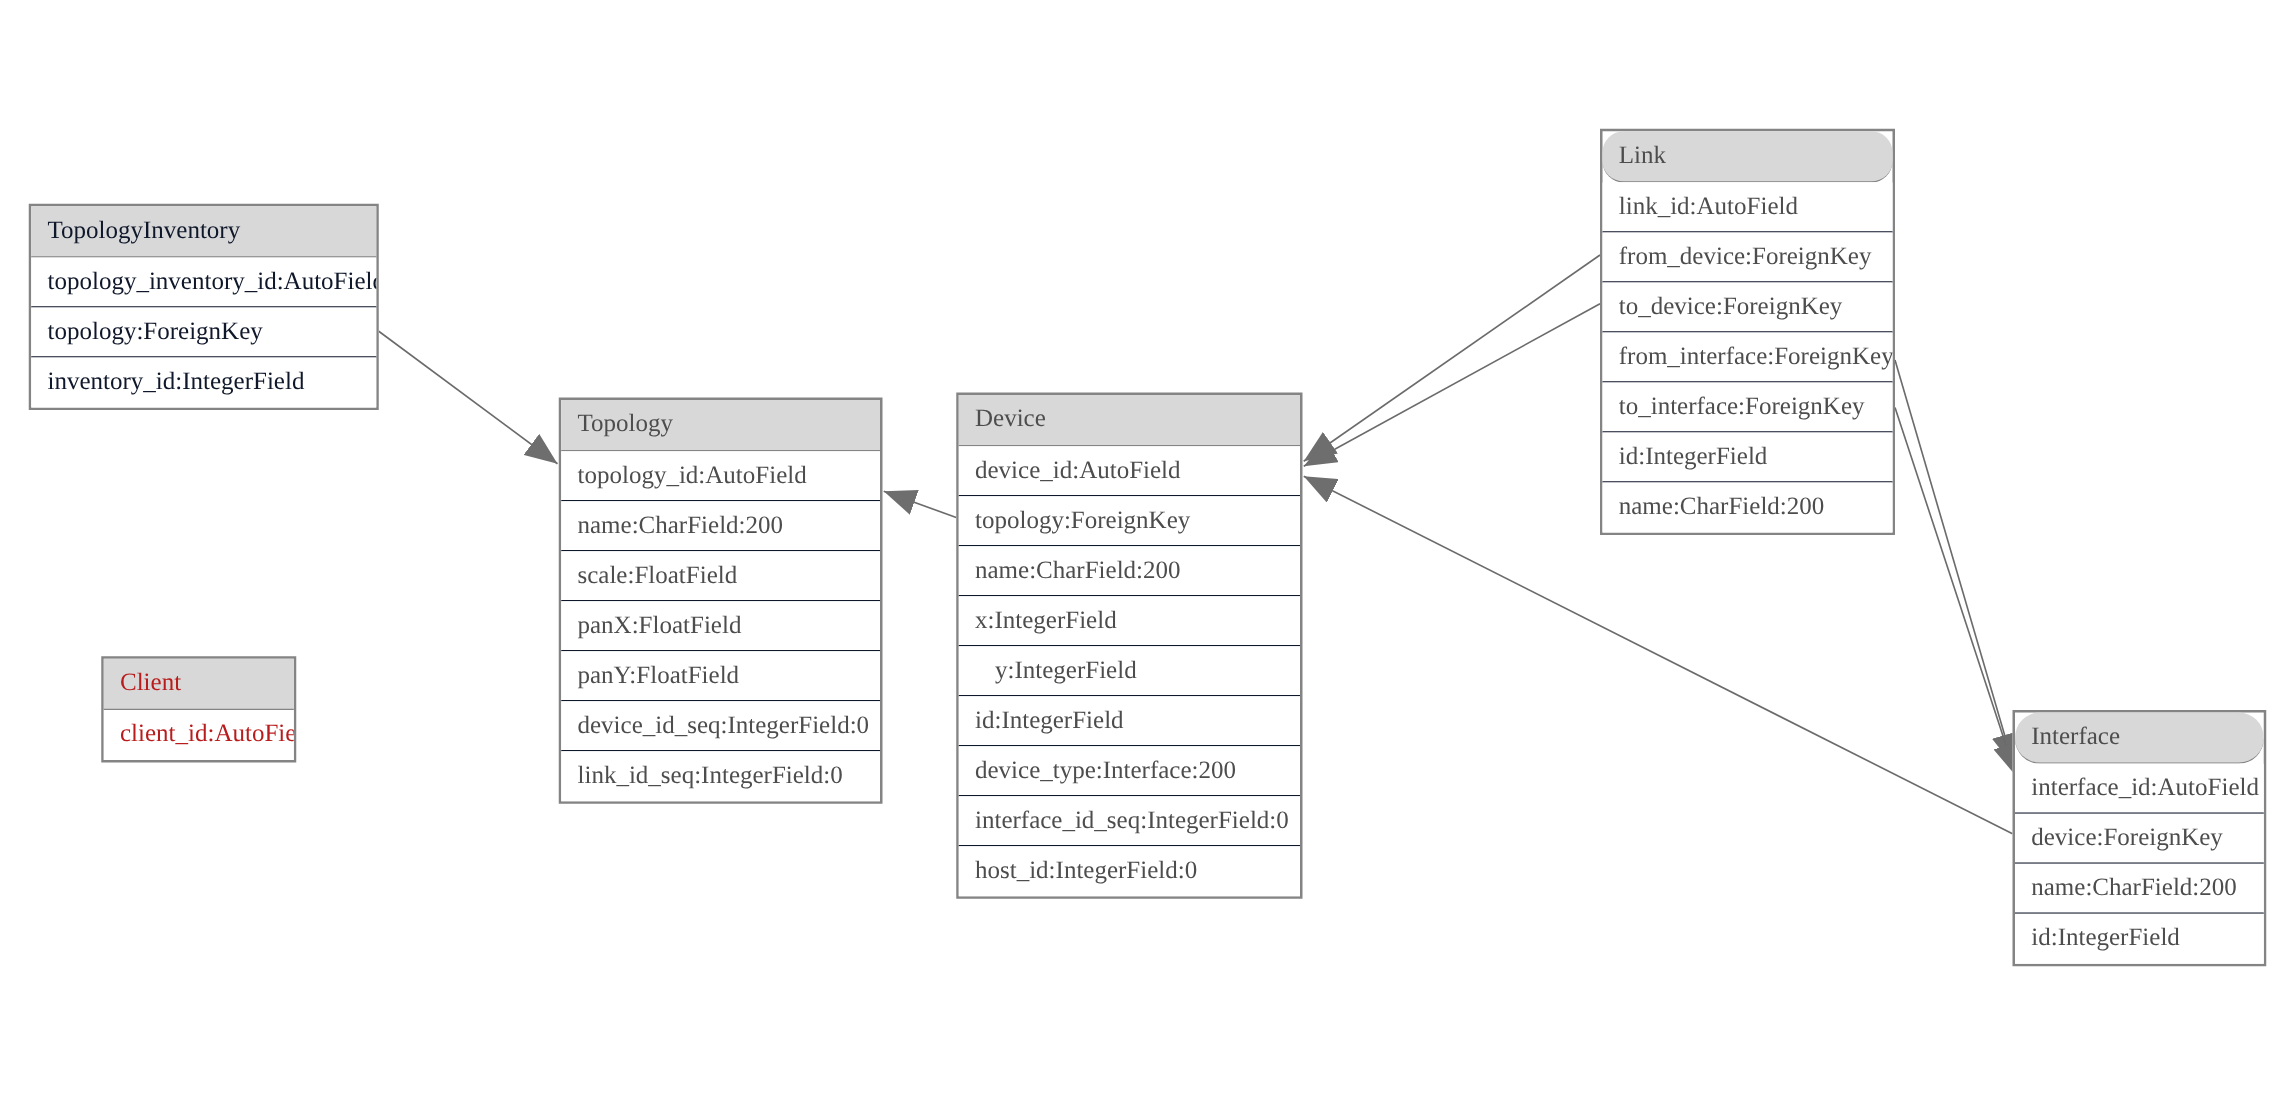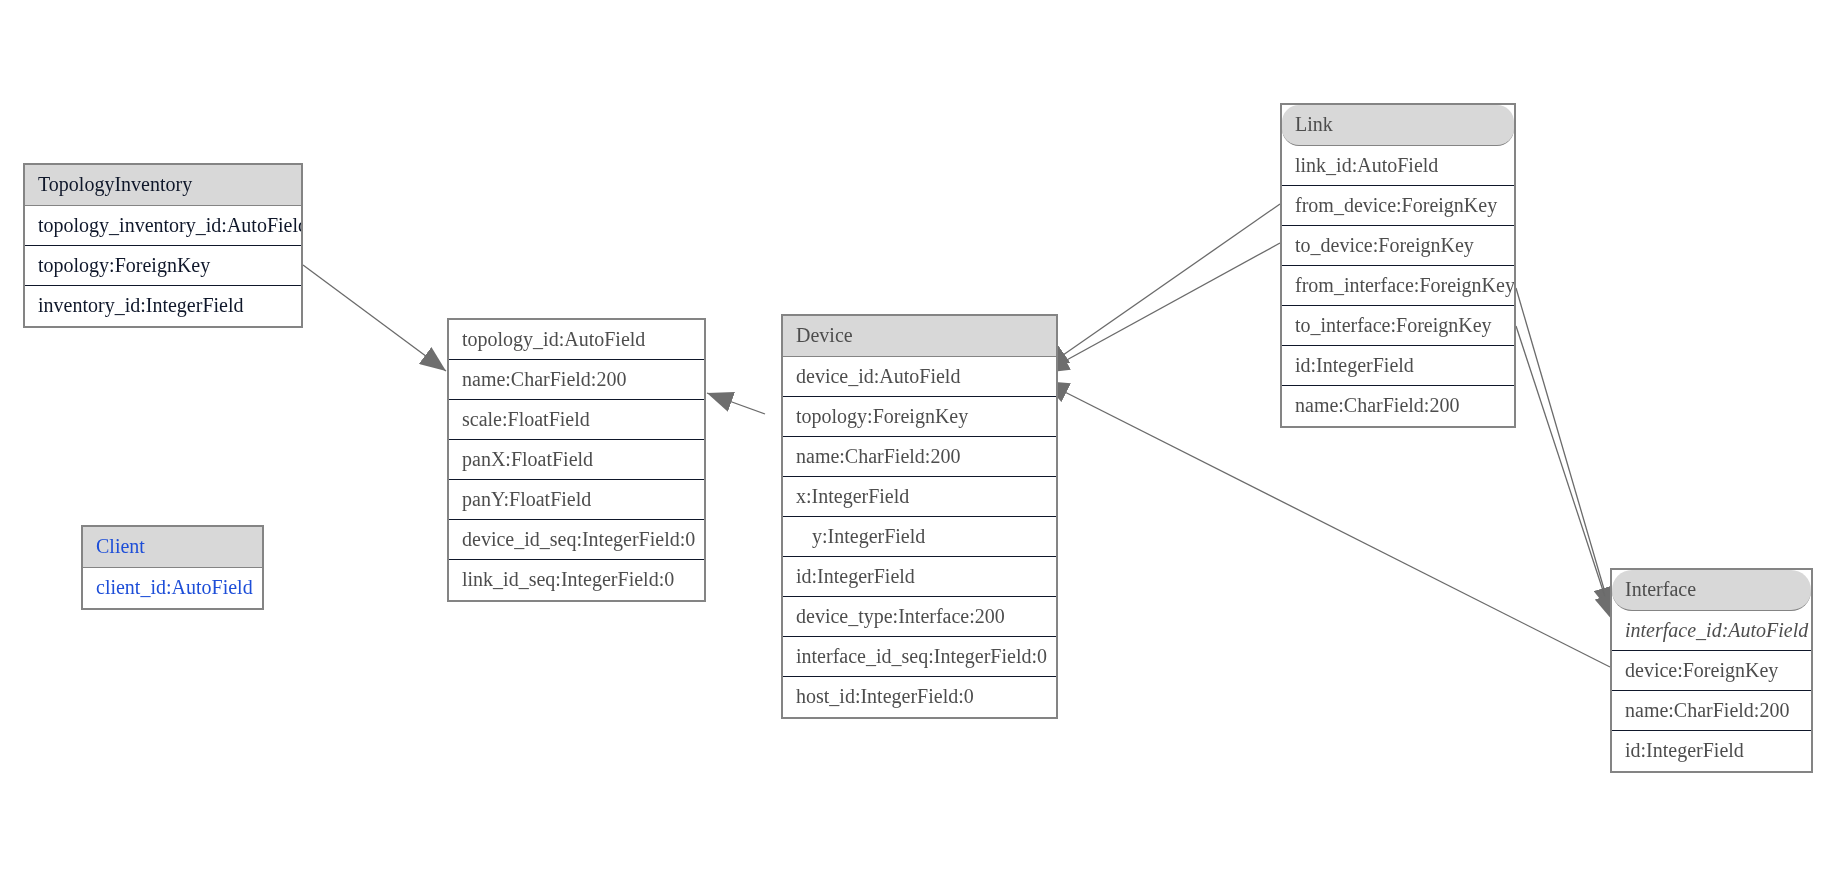--- a/index.html
+++ b/index.html
@@ -76,33 +76,34 @@
       </g>
   </svg>
   <div id="entity-layer">
       <div class="entity" style="left: 23px; top: 163px; width: 280px; border-color: rgb(132, 132, 132); color: #0f172a;">
         <div class="entity-header" style="background: rgb(216, 216, 216); height: 41px; line-height: 39px;">TopologyInventory</div>
         <div class="entity-row" style="height: 40px; line-height: 39px;">topology_inventory_id:AutoField</div>
         <div class="entity-row" style="height: 40px; line-height: 39px;">topology:ForeignKey</div>
         <div class="entity-row" style="height: 40px; line-height: 39px;">inventory_id:IntegerField</div>
       </div>
       <div class="entity" style="left: 447px; top: 318px; width: 259px; border-color: rgb(132, 132, 132); color: rgb(77, 77, 77);">
+        <div class="entity-header" style="background: rgb(216, 216, 216); height: 41px; line-height: 39px;">Topology</div>
         <div class="entity-row" style="height: 40px; line-height: 39px;">topology_id:AutoField</div>
         <div class="entity-row" style="height: 40px; line-height: 39px;">name:CharField:200</div>
         <div class="entity-row" style="height: 40px; line-height: 39px;">scale:FloatField</div>
         <div class="entity-row" style="height: 40px; line-height: 39px;">panX:FloatField</div>
         <div class="entity-row" style="height: 40px; line-height: 39px;">panY:FloatField</div>
         <div class="entity-row" style="height: 40px; line-height: 39px;">device_id_seq:IntegerField:0</div>
         <div class="entity-row" style="height: 40px; line-height: 39px;">link_id_seq:IntegerField:0</div>
       </div>
-      <div class="entity" style="left: 81px; top: 525px; width: 183px; border-color: rgb(132, 132, 132); color: #1d4ed8;">
+      <div class="entity" style="left: 81px; top: 525px; width: 156px; border-color: rgb(132, 132, 132); color: #b91c1c;">
         <div class="entity-header" style="background: rgb(216, 216, 216); height: 41px; line-height: 39px;">Client</div>
         <div class="entity-row" style="height: 40px; line-height: 39px;">client_id:AutoField</div>
       </div>
-      <div class="entity" style="left: 765px; top: 314px; width: 277px; border-color: rgb(132, 132, 132); color: rgb(77, 77, 77); margin-left: 16px;">
+      <div class="entity" style="left: 765px; top: 314px; width: 277px; border-color: rgb(132, 132, 132); color: rgb(77, 77, 77);">
         <div class="entity-header" style="background: rgb(216, 216, 216); height: 41px; line-height: 39px;">Device</div>
         <div class="entity-row" style="height: 40px; line-height: 39px;">device_id:AutoField</div>
         <div class="entity-row" style="height: 40px; line-height: 39px;">topology:ForeignKey</div>
         <div class="entity-row" style="height: 40px; line-height: 39px;">name:CharField:200</div>
         <div class="entity-row" style="height: 40px; line-height: 39px;">x:IntegerField</div>
         <div class="entity-row" style="height: 40px; line-height: 39px; padding-left: 29px;">y:IntegerField</div>
         <div class="entity-row" style="height: 40px; line-height: 39px;">id:IntegerField</div>
         <div class="entity-row" style="height: 40px; line-height: 39px;">device_type:Interface:200</div>
         <div class="entity-row" style="height: 40px; line-height: 39px;">interface_id_seq:IntegerField:0</div>
         <div class="entity-row" style="height: 40px; line-height: 39px;">host_id:IntegerField:0</div>
@@ -112,19 +113,19 @@
         <div class="entity-row" style="height: 40px; line-height: 39px;">link_id:AutoField</div>
         <div class="entity-row" style="height: 40px; line-height: 39px;">from_device:ForeignKey</div>
         <div class="entity-row" style="height: 40px; line-height: 39px;">to_device:ForeignKey</div>
         <div class="entity-row" style="height: 40px; line-height: 39px;">from_interface:ForeignKey</div>
         <div class="entity-row" style="height: 40px; line-height: 39px;">to_interface:ForeignKey</div>
         <div class="entity-row" style="height: 40px; line-height: 39px;">id:IntegerField</div>
         <div class="entity-row" style="height: 40px; line-height: 39px;">name:CharField:200</div>
       </div>
       <div class="entity" style="left: 1610px; top: 568px; width: 203px; border-color: rgb(132, 132, 132); color: rgb(77, 77, 77);">
         <div class="entity-header" style="background: rgb(216, 216, 216); height: 41px; line-height: 39px; border-radius: 20px;">Interface</div>
-        <div class="entity-row" style="height: 40px; line-height: 39px; font-style: italic;">interface_id:AutoField</div>
+        <div class="entity-row" style="height: 40px; line-height: 39px;">interface_id:AutoField</div>
         <div class="entity-row" style="height: 40px; line-height: 39px;">device:ForeignKey</div>
         <div class="entity-row" style="height: 40px; line-height: 39px;">name:CharField:200</div>
         <div class="entity-row" style="height: 40px; line-height: 39px;">id:IntegerField</div>
       </div>
     </div>
 </div>
 
 </body></html>

